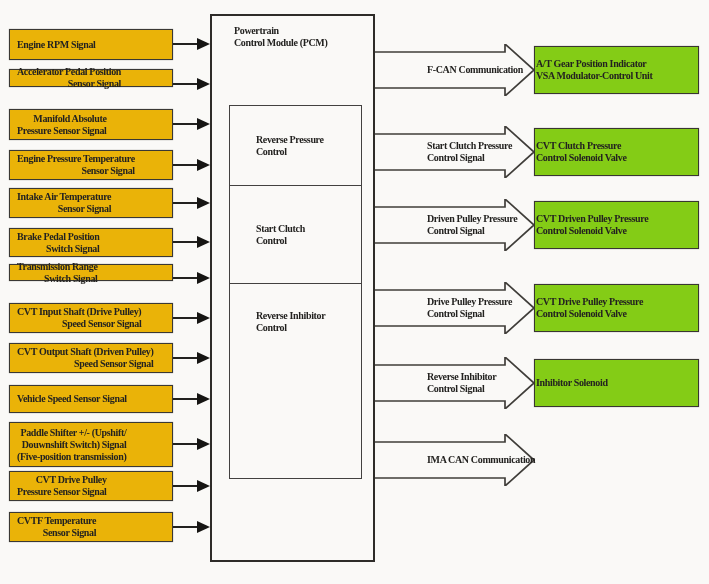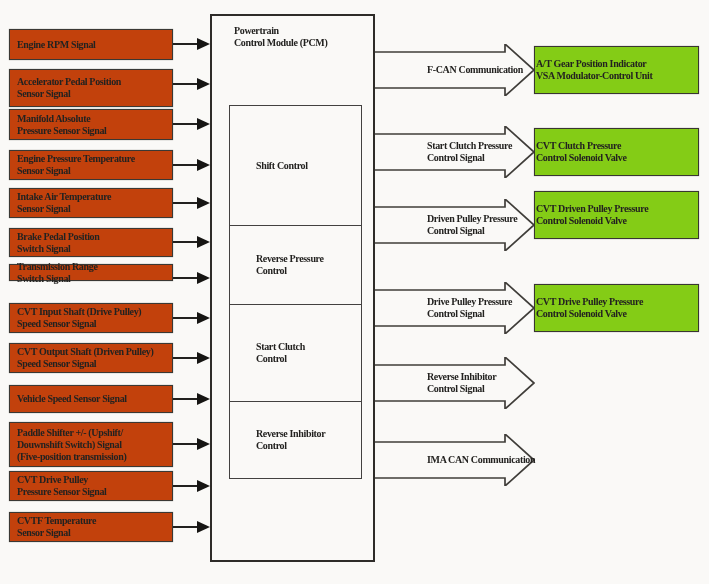--- a/index.html
+++ b/index.html
@@ -25,24 +25,25 @@
     white-space:pre;
     color:#232220;
     font-family:Liberation Serif, serif;
   }
 
   
   .in-box{
     position:absolute;
     left:9px;width:164px;
     border:1.6px solid #3a3834;
-    background:#c2410c;
+    background:#eab308;
     display:flex;align-items:center;
     padding-left:7px;
     box-shadow:0 0 1px rgba(60,58,52,.55);
+    text-align:right;
   }
   .in-arrow{
     position:absolute;
     left:173px;width:37px;height:14px;
     display:flex;align-items:center;
   }
   .in-arrow .shaft{flex:1;height:2.4px;background:#22211f;}
   .in-arrow .head{
     width:0;height:0;
     border-left:13px solid #161513;
@@ -100,21 +101,21 @@
 <div class="stage">
 
   <div class="in-box" style="top:29px;height:31px">
       <span class="lbl">Engine RPM Signal</span>
     </div>
   <div class="in-arrow" style="top:37px">
       <i class="shaft"></i>
       <i class="head"></i>
     </div>
 
-  <div class="in-box" style="top:69px;height:38px">
+  <div class="in-box" style="top:69px;height:18px">
       <span class="lbl">Accelerator Pedal Position
 Sensor Signal</span>
     </div>
   <div class="in-arrow" style="top:77px">
       <i class="shaft"></i>
       <i class="head"></i>
     </div>
 
   <div class="in-box" style="top:109px;height:31px">
       <span class="lbl">Manifold Absolute
@@ -212,23 +213,20 @@
     </div>
   <div class="in-arrow" style="top:520px">
       <i class="shaft"></i>
       <i class="head"></i>
     </div>
 
   <div class="pcm">
     <span class="lbl pcm-title">Powertrain
 Control Module (PCM)</span>
     <div class="ctl-box">
-      <div class="ctl-cell" style="height:120px">
-          <span class="lbl">Shift Control</span>
-        </div>
       <div class="ctl-cell" style="height:79px">
           <span class="lbl">Reverse Pressure
 Control</span>
         </div>
       <div class="ctl-cell" style="height:98px">
           <span class="lbl">Start Clutch
 Control</span>
         </div>
       <div class="ctl-cell" style="height:77px">
           <span class="lbl">Reverse Inhibitor
@@ -260,21 +258,21 @@
 Control Solenoid Valve</span>
     </div>
 
   <svg class="out-arrow" style="top:199px" viewBox="0 0 160 52">
       <path d="M0,8 H130 V0 L159,26 L130,52 V44 H0"></path>
     </svg>
   <div class="out-lbl" style="top:207px">
       <span class="lbl">Driven Pulley Pressure
 Control Signal</span>
     </div>
-  <div class="out-box" style="top:191px">
+  <div class="out-box" style="top:201px">
       <span class="lbl">CVT Driven Pulley Pressure
 Control Solenoid Valve</span>
     </div>
 
   <svg class="out-arrow" style="top:282px" viewBox="0 0 160 52">
       <path d="M0,8 H130 V0 L159,26 L130,52 V44 H0"></path>
     </svg>
   <div class="out-lbl" style="top:290px">
       <span class="lbl">Drive Pulley Pressure
 Control Signal</span>
@@ -284,20 +282,23 @@
 Control Solenoid Valve</span>
     </div>
 
   <svg class="out-arrow" style="top:357px" viewBox="0 0 160 52">
       <path d="M0,8 H130 V0 L159,26 L130,52 V44 H0"></path>
     </svg>
   <div class="out-lbl" style="top:365px">
       <span class="lbl">Reverse Inhibitor
 Control Signal</span>
     </div>
+  <div class="out-box" style="top:359px">
+      <span class="lbl">Inhibitor Solenoid</span>
+    </div>
 
   <svg class="out-arrow" style="top:434px" viewBox="0 0 160 52">
       <path d="M0,8 H130 V0 L159,26 L130,52 V44 H0"></path>
     </svg>
   <div class="out-lbl" style="top:442px">
       <span class="lbl">IMA CAN Communication</span>
     </div>
 
 </div>
 

